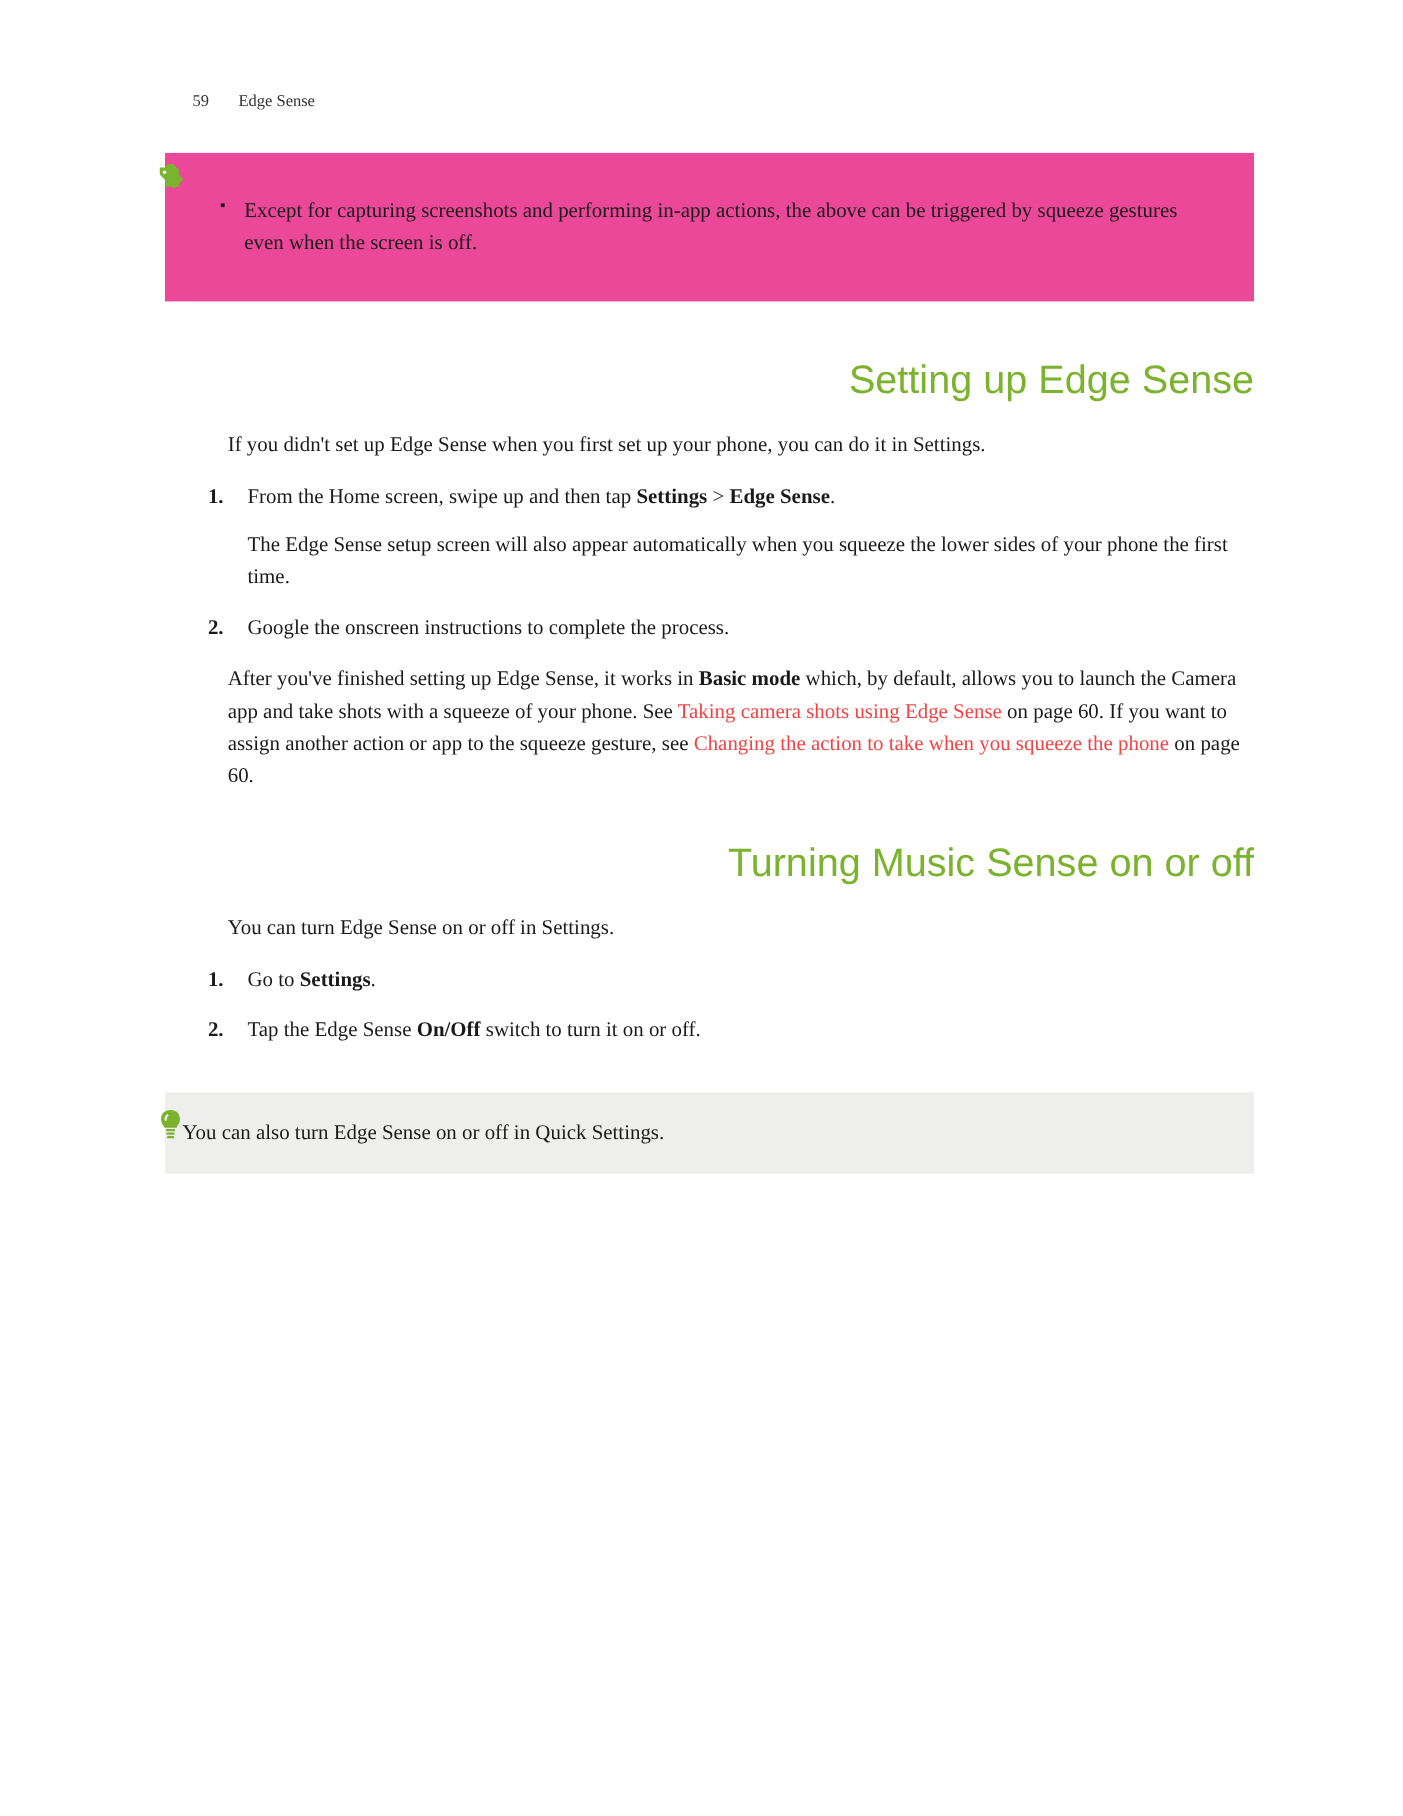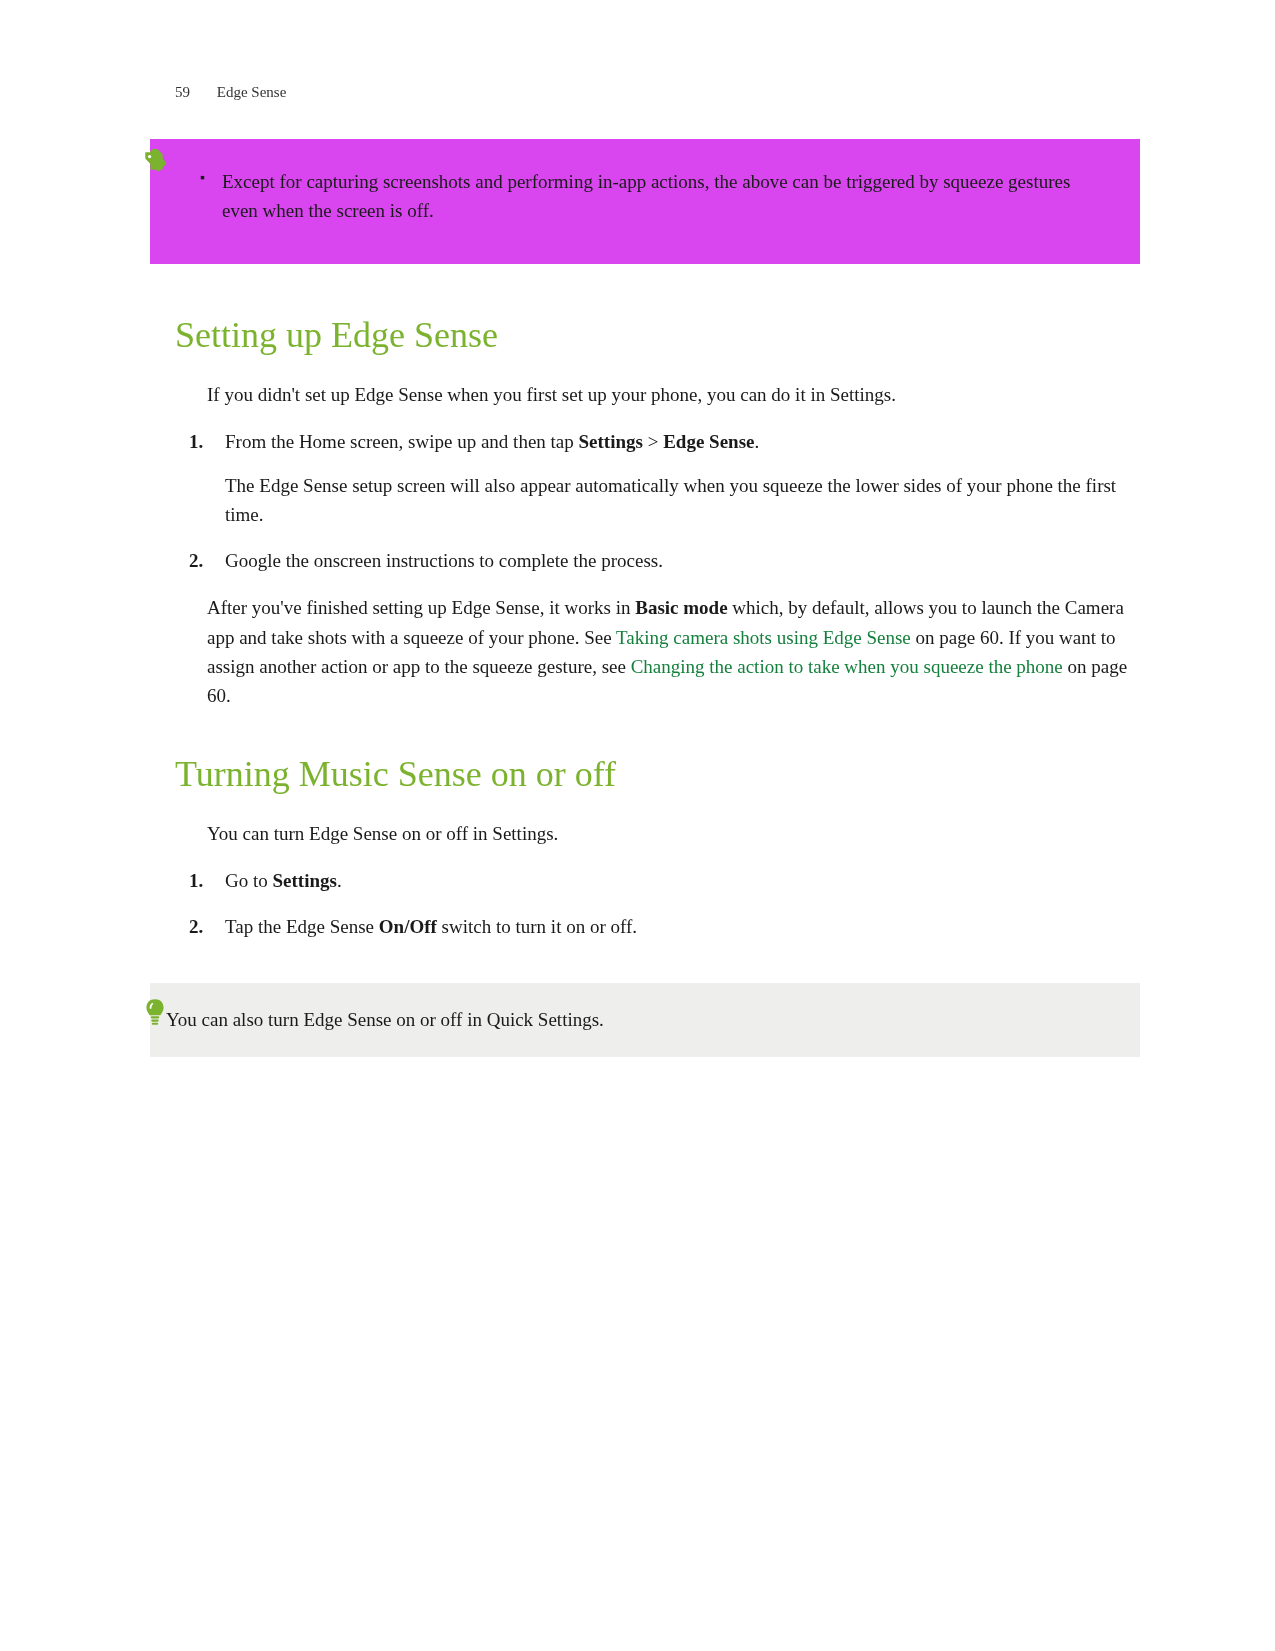--- a/index.html
+++ b/index.html
@@ -15,22 +15,22 @@
     padding: 48px 135px 0 175px;
   }
   .header {
     font-size: 15px;
     color: #333;
     margin-bottom: 38px;
     margin-top: 36px;
   }
   .header .pagenum { display: inline-block; width: 38px; }
   .note-box {
-    background: #d946ef;
-    padding: 28px 30px 24px 30px;
+    background: #ec4899;
+    padding: 38px 30px 24px 30px;
     margin-left: -25px;
     margin-right: 0;
     margin-bottom: 50px;
     position: relative;
   }
   .note-icon {
     position: absolute;
     left: -8px;
     top: 10px;
     width: 26px;
@@ -61,25 +61,26 @@
     margin-bottom: 14px;
   }
   .bullet-list li::before {
     content: "▪";
     position: absolute;
     left: -22px;
     top: 0;
     font-size: 14px;
   }
   h2.section {
-    font-family: Liberation Serif, serif;
+    font-family: Liberation Sans, sans-serif;
     font-weight: normal;
     color: #7bb22e;
     font-size: 36px;
     margin-bottom: 24px;
+    text-align: right;
   }
   p.body {
     font-size: 19px;
     line-height: 1.55;
     margin-bottom: 18px;
     margin-left: 32px;
   }
   ol.numbered {
     list-style: none;
     padding-left: 50px;
@@ -94,21 +95,21 @@
   ol.numbered li .num {
     position: absolute;
     left: -36px;
     top: 0;
     font-weight: bold;
   }
   .substep {
     margin-top: 14px;
   }
   a.xref {
-    color: #15803d;
+    color: #ef4444;
     text-decoration: none;
   }
   strong { font-weight: bold; }
   .section-block { margin-bottom: 42px; }
   .tip-text { font-size: 19px; line-height: 1.55; }
 </style>
 </head>
 <body>
 
 <div class="page">

